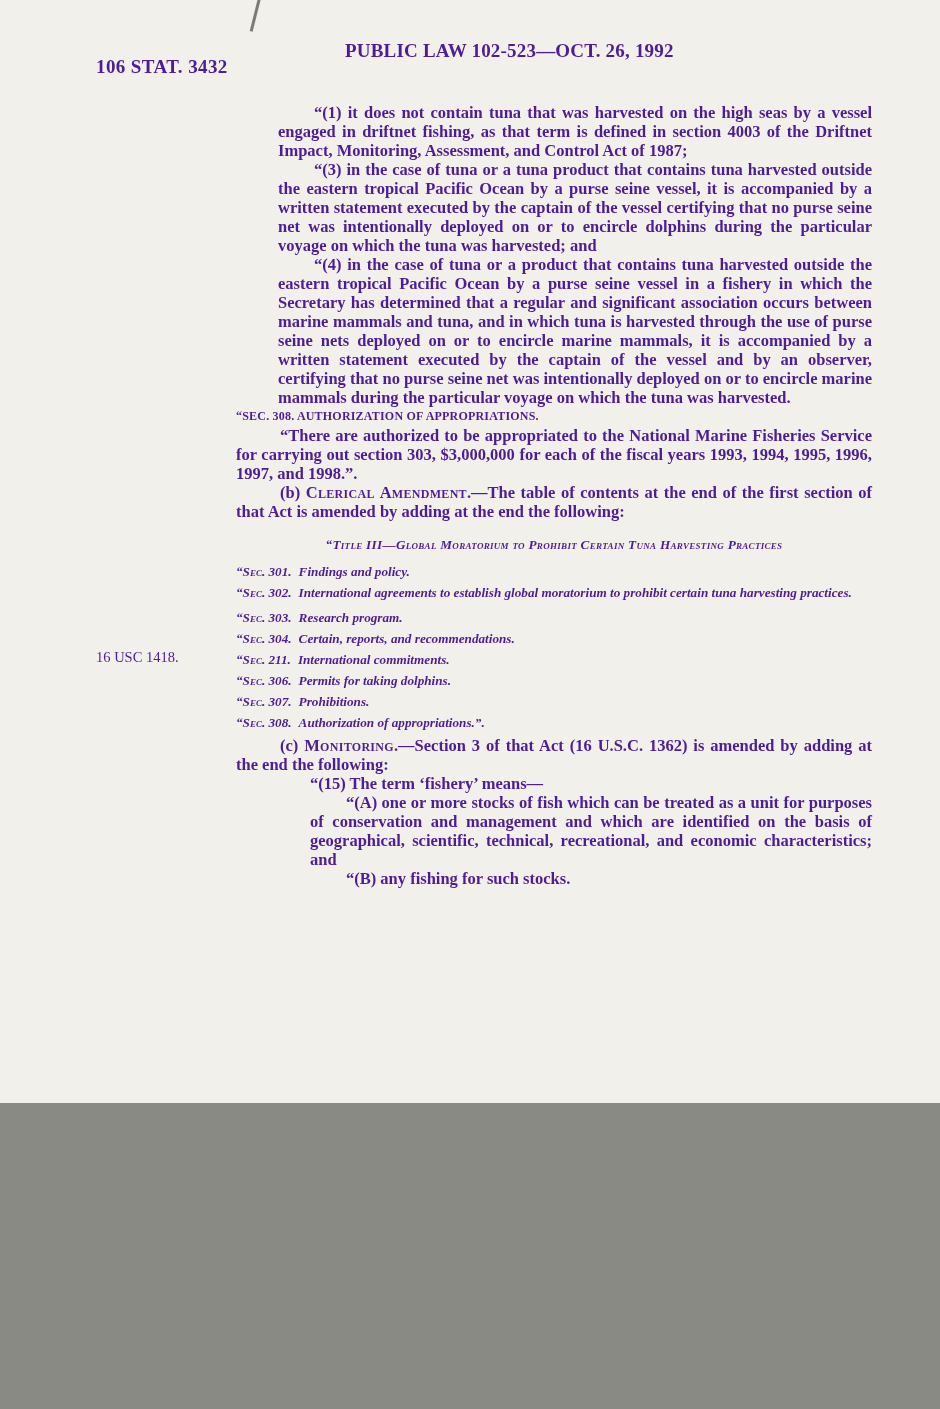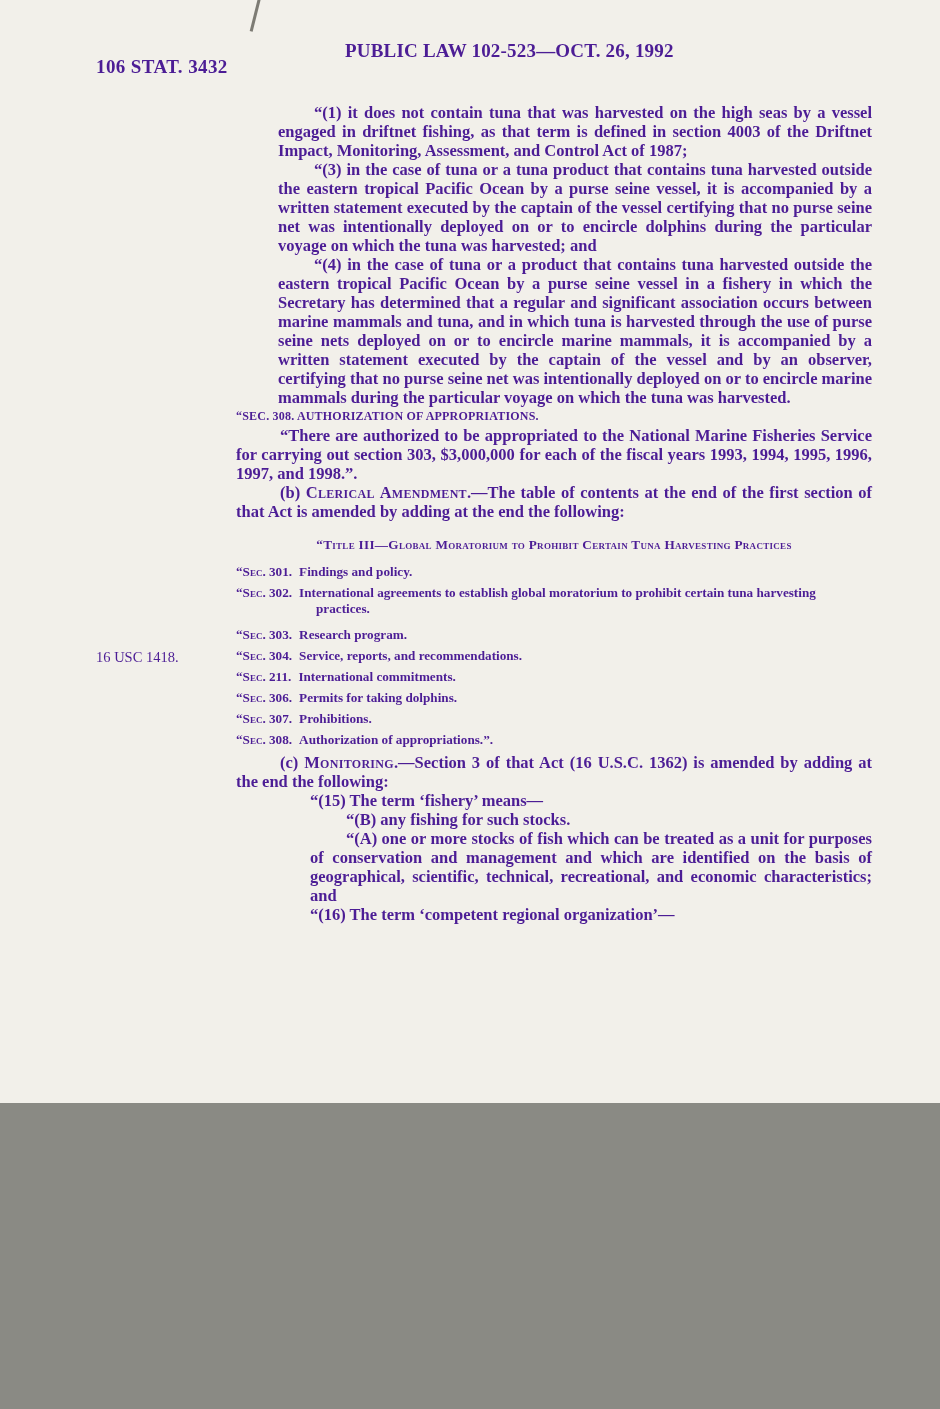--- a/index.html
+++ b/index.html
@@ -34,21 +34,21 @@
     font-size:16.5px; line-height:19px; font-weight:bold;
     text-align:justify;
   }
   .main p { margin:0; }
   .qblock { padding-left:42px; }
   .qblock p { text-indent:36px; }
   .sec-heading { margin-top:15px; font-size:12px; letter-spacing:.2px; }
   .flow { text-indent:44px; }
   .sc { font-variant:small-caps; letter-spacing:.3px; }
   .toc {
-    margin-top:16px; font-size:13.2px; line-height:16.5px; text-align:left;
+    margin-top:16px; font-size:13.2px; line-height:16.5px; text-align:left;font-style:italic;
   }
   .toc-title {
     text-align:center; font-variant:small-caps; letter-spacing:.3px;
     padding:0 28px; margin-bottom:10px;
   }
   .toc-entry { margin:0 0 4.5px 0; padding-left:80px; text-indent:-80px; }
   .toc-entry.gap { margin-bottom:9px; }
   .toc-entry .num { font-variant:small-caps; margin-right:7px; }
   .after-toc { margin-top:10px; }
   .defs { padding-left:74px; }
@@ -78,30 +78,29 @@
 
     <p class="flow">“There are authorized to be appropriated to the National Marine Fisheries Service for carrying out section 303, $3,000,000 for each of the fiscal years 1993, 1994, 1995, 1996, 1997, and 1998.”.</p>
 
     <p class="flow"><span>(b) </span><span class="sc">Clerical Amendment</span><span>.—The table of contents at the end of the first section of that Act is amended by adding at the end the following:</span></p>
 
     <div class="toc">
       <div class="toc-title">“Title III—Global Moratorium to Prohibit Certain Tuna Harvesting Practices</div>
       <div class="toc-entry"><span class="num">“Sec. 301.</span><span>Findings and policy.</span></div>
       <div class="toc-entry gap"><span class="num">“Sec. 302.</span><span>International agreements to establish global moratorium to prohibit certain tuna harvesting practices.</span></div>
       <div class="toc-entry"><span class="num">“Sec. 303.</span><span>Research program.</span></div>
-      <div class="toc-entry"><span class="num">“Sec. 304.</span><span>Service, reports, and recommendations.</span></div>
+      <div class="toc-entry"><span class="num">“Sec. 304.</span><span>Certain, reports, and recommendations.</span></div>
       <div class="toc-entry"><span class="num">“Sec. 211.</span><span>International commitments.</span></div>
       <div class="toc-entry"><span class="num">“Sec. 306.</span><span>Permits for taking dolphins.</span></div>
       <div class="toc-entry"><span class="num">“Sec. 307.</span><span>Prohibitions.</span></div>
       <div class="toc-entry"><span class="num">“Sec. 308.</span><span>Authorization of appropriations.”.</span></div>
     </div>
 
     <p class="flow after-toc"><span>(c) </span><span class="sc">Monitoring</span><span>.—Section 3 of that Act (16 U.S.C. 1362) is amended by adding at the end the following:</span></p>
 
     <div class="defs">
       <p>“(15) The term ‘fishery’ means—</p>
+      <p class="sub">“(A) one or more stocks of fish which can be treated as a unit for purposes of conservation and management and which are identified on the basis of geographical, scientific, technical, recreational, and economic characteristics; and</p>
       <p class="sub">“(B) any fishing for such stocks.</p>
-      <p class="sub">“(A) one or more stocks of fish which can be treated as a unit for purposes of conservation and management and which are identified on the basis of geographical, scientific, technical, recreational, and economic characteristics; and</p>
-      <p>“(16) The term ‘competent regional organization’—</p>
     </div>
 
   </div>
 </div>
 
 </body></html>

